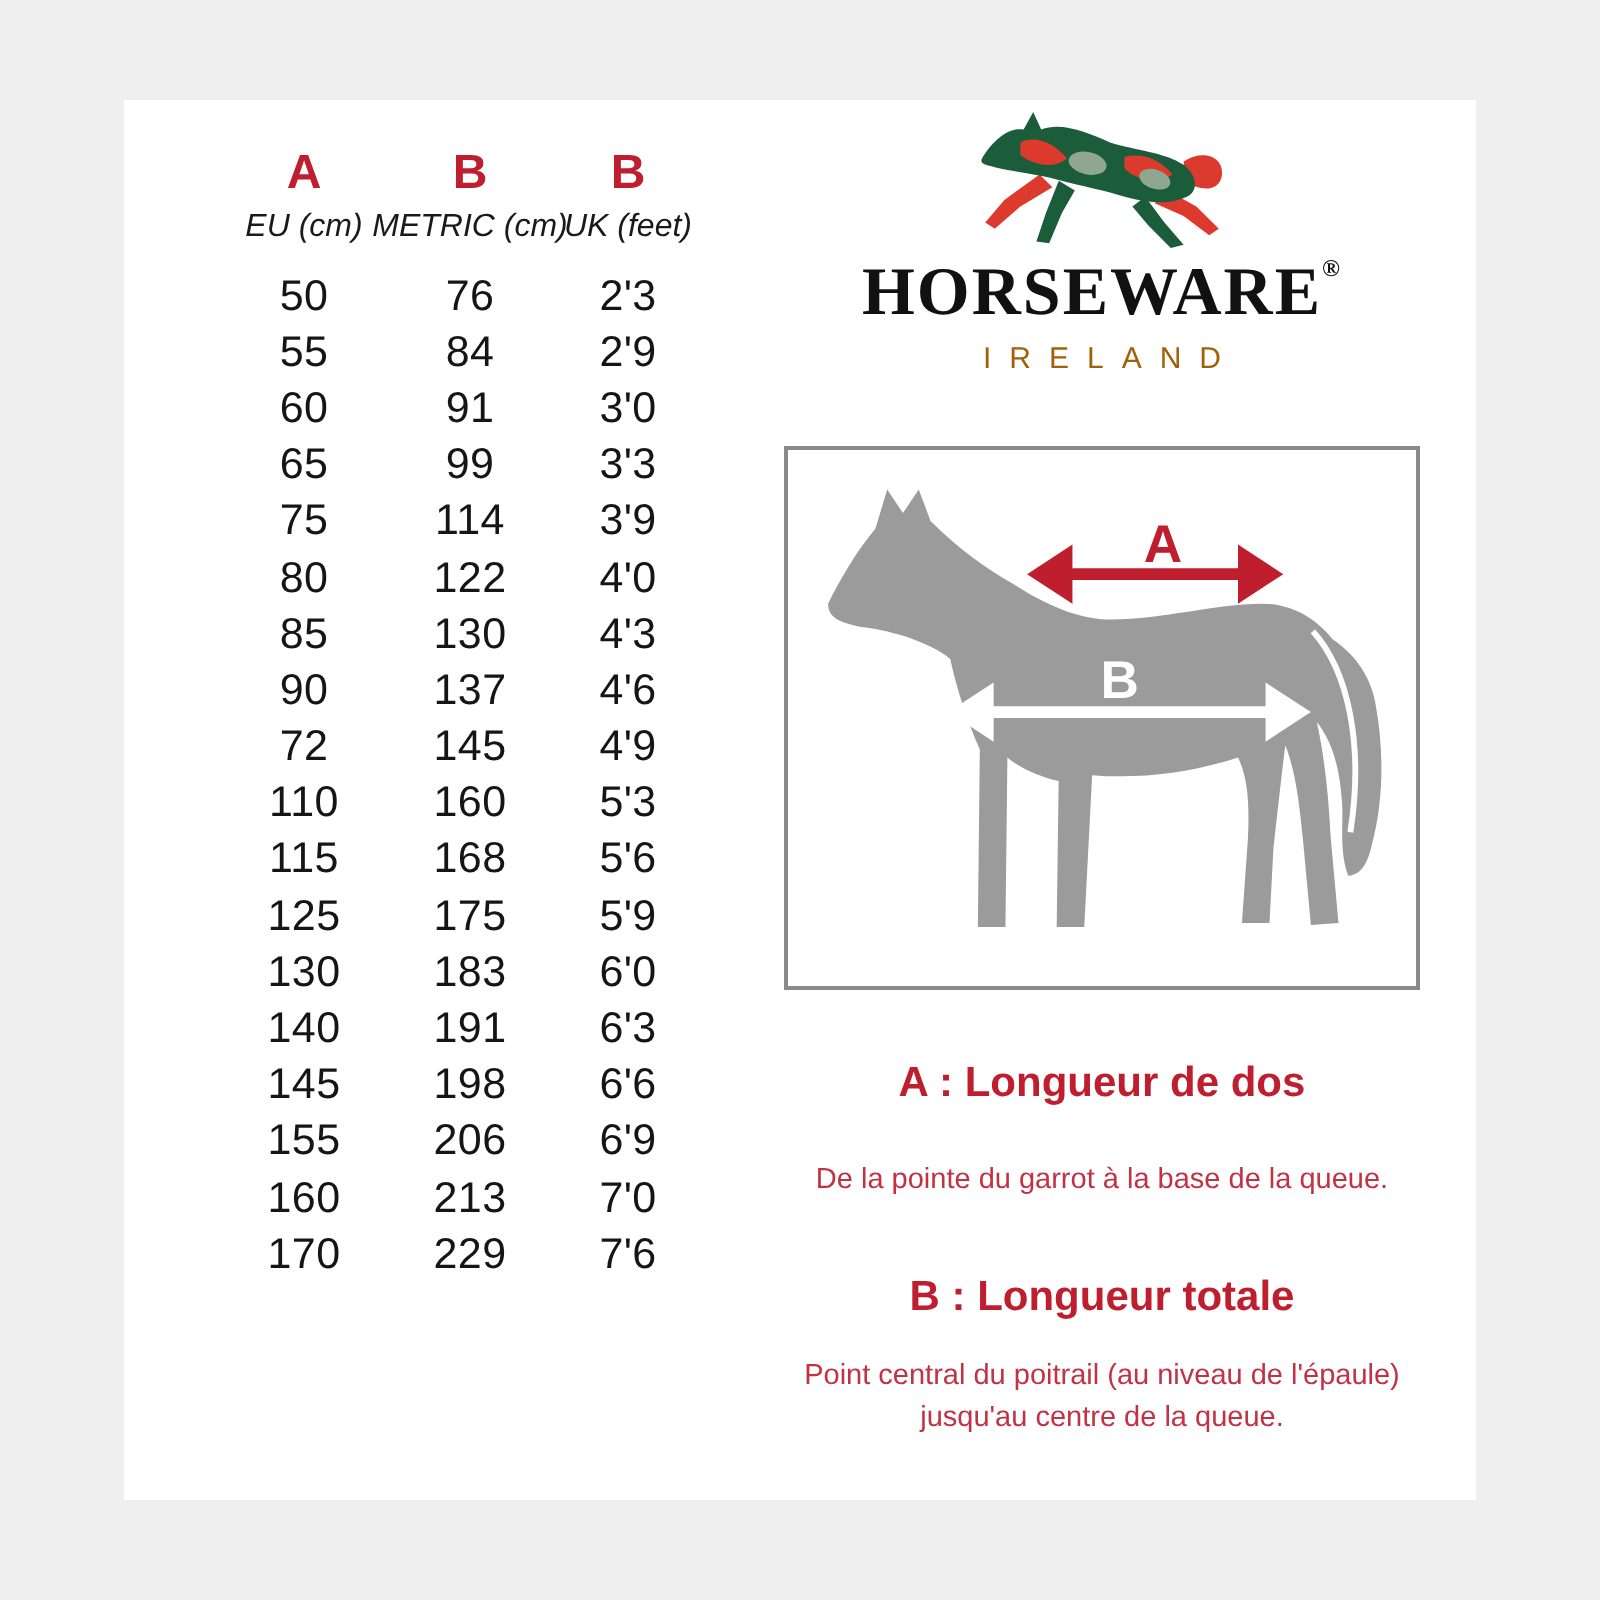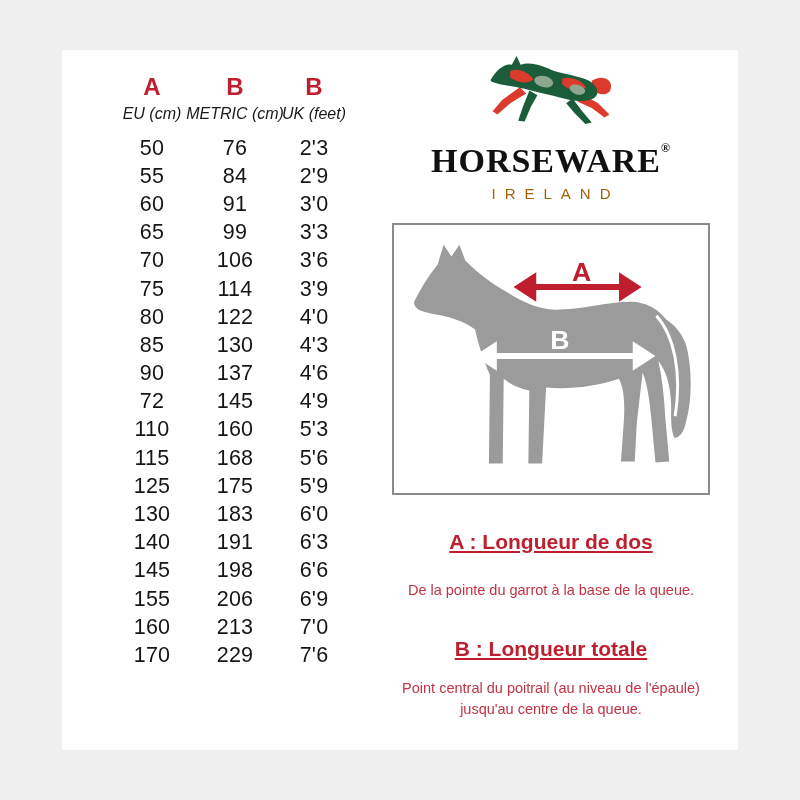--- a/index.html
+++ b/index.html
@@ -22,33 +22,33 @@
   .trows{margin-top:8px;}
   .trow{display:grid;grid-template-columns:88px 78px 80px;height:28.2px;}
   .tcell{display:flex;align-items:center;justify-content:center;
     font-size:21.5px;color:#151515;letter-spacing:0.2px;}
 
   
   .right-col{position:absolute;left:330px;top:0;width:318px;height:700px;}
   .logo{position:absolute;top:2px;left:0;width:318px;text-align:center;}
   .logo-horse{display:block;margin:0 auto;width:168px;height:76px;}
   .brand{font-family:"Liberation Serif",serif;font-weight:bold;font-size:34px;
-    letter-spacing:1px;color:var(--logo-text);line-height:1;margin-top:16px;white-space:nowrap;}
+    letter-spacing:1px;color:var(--logo-text);line-height:1;margin-top:2px;white-space:nowrap;}
   .brand .reg{font-size:12px;vertical-align:top;position:relative;top:-2px;}
   .country{margin-top:7px;font-size:15px;letter-spacing:9px;color:#a16207;
     text-indent:9px;font-weight:500;}
 
   .diagram{position:absolute;top:173px;left:0;width:318px;height:272px;
     border:2px solid var(--box-border);background:#ffffff;}
   .diagram svg{display:block;width:100%;height:100%;}
   .arrow-label-a{font-family:"Liberation Sans",sans-serif;font-weight:bold;font-size:27px;fill:var(--accent-red);}
   .arrow-label-b{font-family:"Liberation Sans",sans-serif;font-weight:bold;font-size:27px;fill:#ffffff;}
 
   .legend-a-title,.legend-b-title{position:absolute;width:318px;text-align:center;
-    font-size:21px;font-weight:bold;color:var(--accent-red);text-decoration:underline;}
+    font-size:21px;font-weight:bold;color:var(--accent-red);}
   .legend-a-title{top:480px;}
   .legend-b-title{top:587px;}
   .legend-a-desc,.legend-b-desc{position:absolute;left:9px;width:300px;text-align:center;
     font-size:14.5px;color:var(--text-red);line-height:21px;}
   .legend-a-desc{top:530px;}
   .legend-b-desc{top:628px;}
 </style>
 </head>
 <body>
 
@@ -78,25 +78,20 @@
         </div>
         <div class="trow">
           <div class="tcell">60</div>
           <div class="tcell">91</div>
           <div class="tcell">3'0</div>
         </div>
         <div class="trow">
           <div class="tcell">65</div>
           <div class="tcell">99</div>
           <div class="tcell">3'3</div>
-        </div>
-        <div class="trow">
-          <div class="tcell">70</div>
-          <div class="tcell">106</div>
-          <div class="tcell">3'6</div>
         </div>
         <div class="trow">
           <div class="tcell">75</div>
           <div class="tcell">114</div>
           <div class="tcell">3'9</div>
         </div>
         <div class="trow">
           <div class="tcell">80</div>
           <div class="tcell">122</div>
           <div class="tcell">4'0</div>

